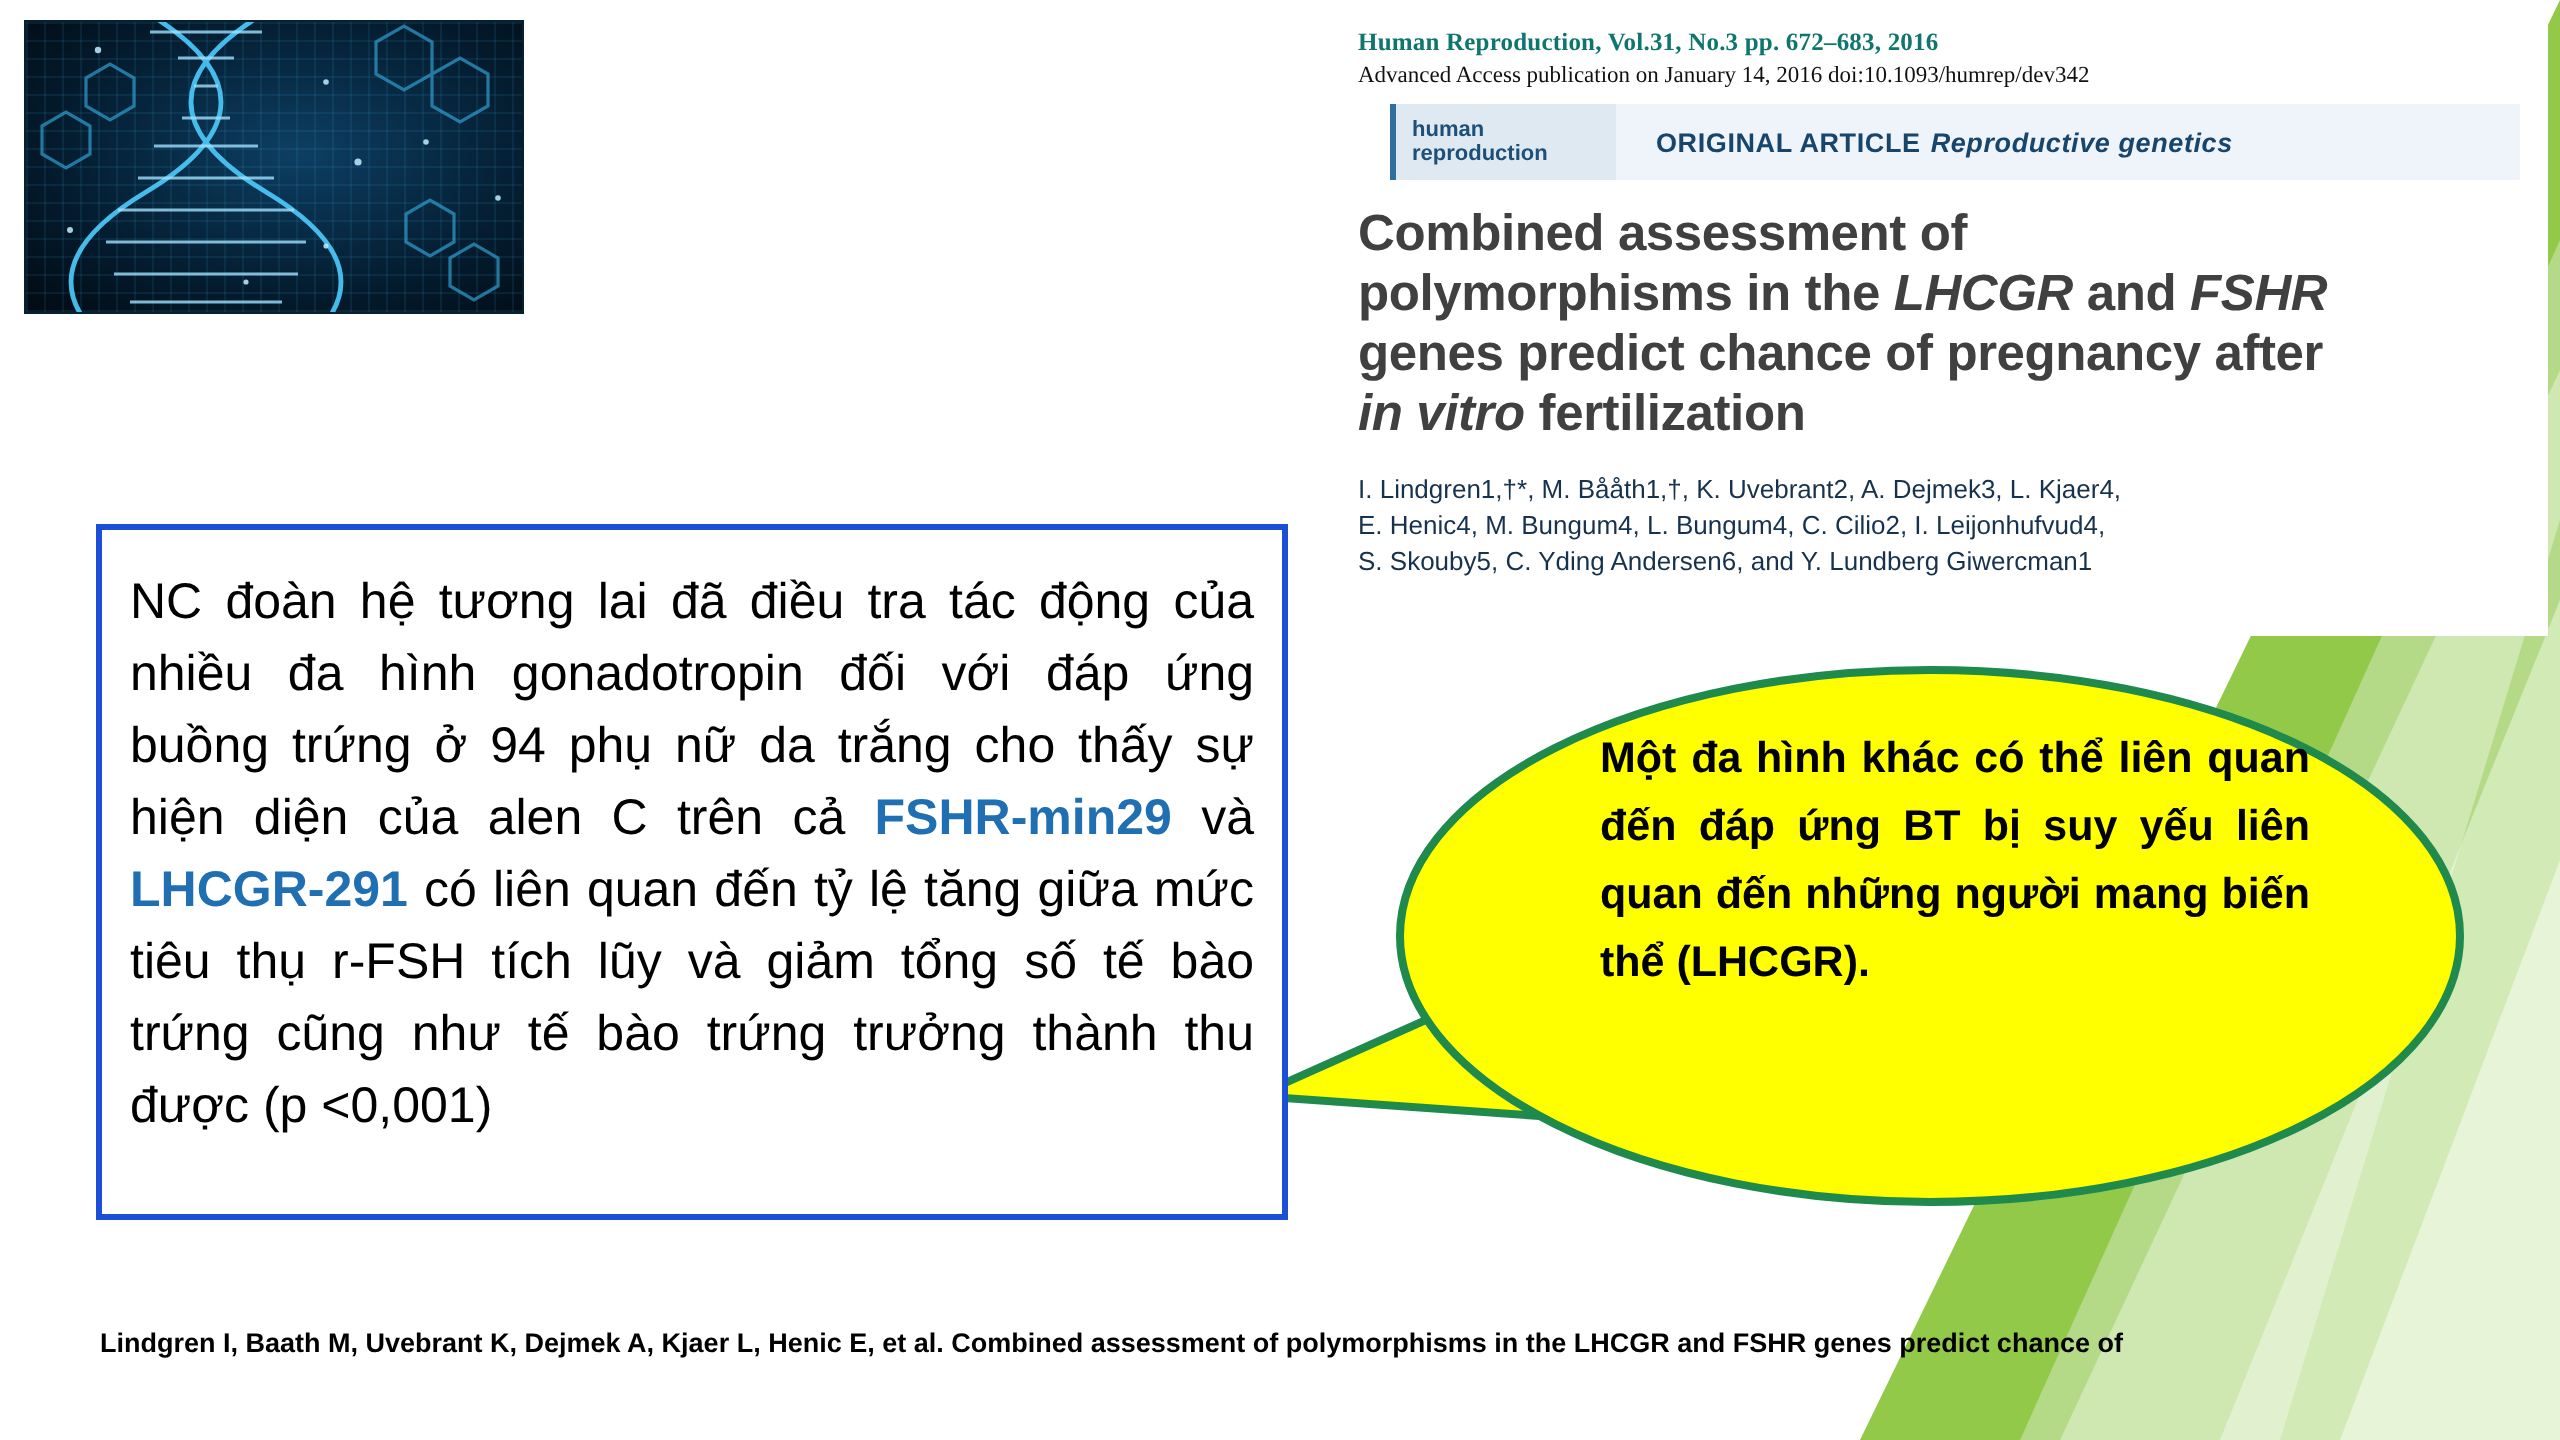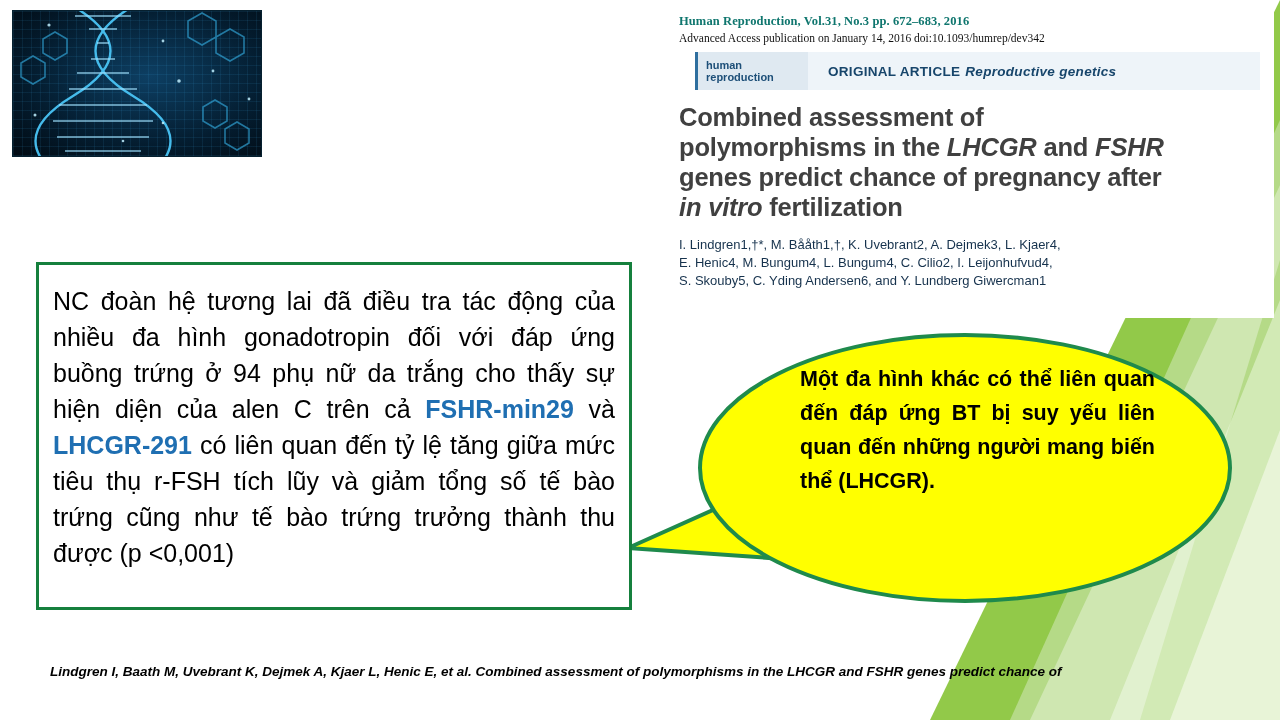--- a/index.html
+++ b/index.html
@@ -121,25 +121,25 @@
     font-family: "Liberation Sans", sans-serif;
     font-size: 13px;
     line-height: 18px;
     color: #16324d;
     font-weight: normal;
   }
 
   
   .textbox {
     position: absolute;
-    left: 36px;
+    left: 48px;
     top: 262px;
     width: 596px;
     height: 348px;
-    border: 3px solid #15803d;
+    border: 3px solid #1d4ed8;
     background: #ffffff;
     box-sizing: border-box;
     padding: 18px 14px 10px 14px;
     z-index: 5;
   }
   .textbox p {
     margin: 0;
     font-size: 25px;
     line-height: 36px;
     color: #000000;
@@ -177,21 +177,20 @@
   }
 
   
   .citation {
     position: absolute;
     left: 50px;
     top: 662px;
     width: 1200px;
     font-size: 13.5px;
     line-height: 19px;
-    font-style: italic;
     font-weight: bold;
     color: #000000;
     z-index: 6;
     font-family: "Liberation Sans", sans-serif;
   }
 </style>
 </head>
 <body>
 
 <div class="bg-green-wrap">

